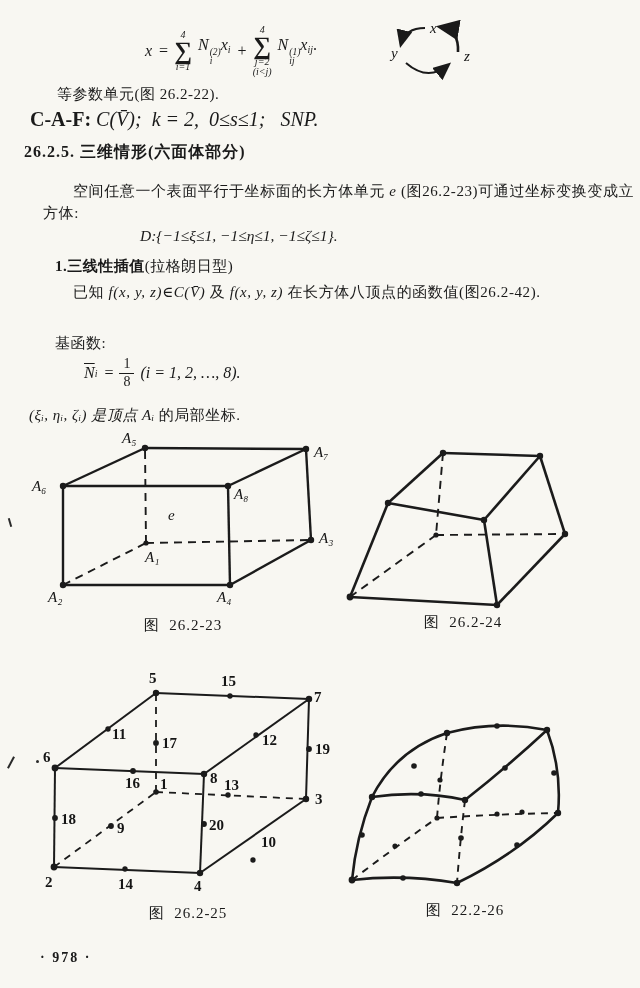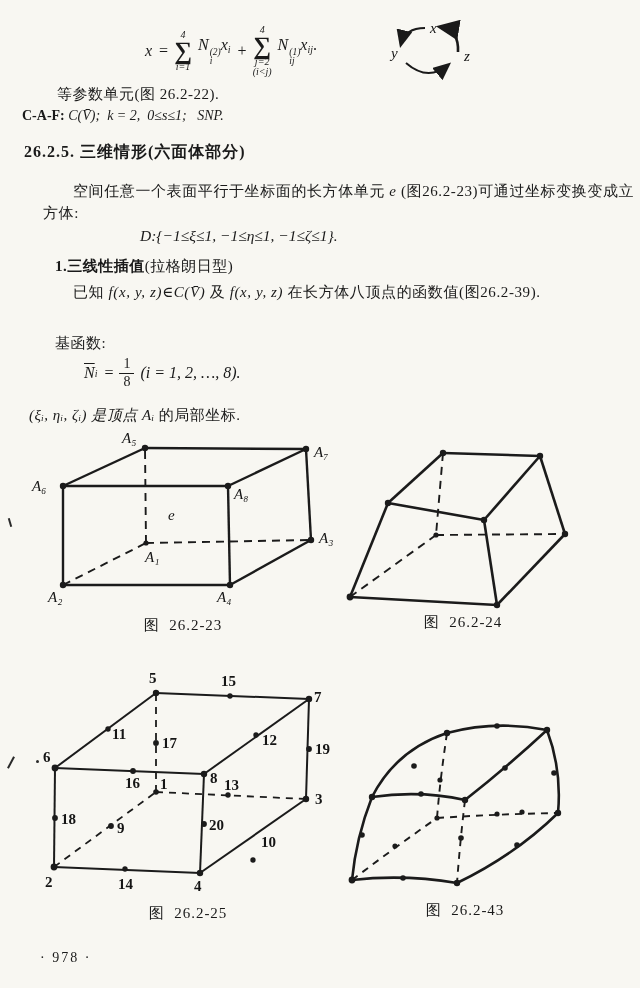--- a/index.html
+++ b/index.html
@@ -23,21 +23,21 @@
   .scripts span{font-size:9.5px;font-style:italic;}
   .vsub{font-size:10px;font-style:italic;vertical-align:-3px;}
   .frac{display:inline-flex;flex-direction:column;align-items:center;line-height:1.15;margin:0 6px;vertical-align:middle;font-style:normal;font-size:14px;}
   .frac .num{border-bottom:1.4px solid #1a1a1a;padding:0 4px;}
   .spacer{display:inline-block;width:7px;}
 
   
   .heading{font-size:16px;font-weight:bold;letter-spacing:1px;}
   .para{width:598px;font-size:15px;line-height:22px;text-indent:2em;letter-spacing:0.6px;margin-left:19px;}
   .caption{font-weight:normal;font-size:15px;letter-spacing:1px;white-space:pre;text-align:center;width:130px;}
-  .pagenum{font-weight:normal;font-size:14px;letter-spacing:2px;white-space:pre;}
+  .pagenum{font-weight:bold;font-size:14px;letter-spacing:2px;white-space:pre;}
 
   svg text{font-family:"Liberation Serif","DejaVu Serif",serif;fill:#151515;}
   .figlab{font-size:15px;font-style:italic;}
   .numlab{font-size:15px;font-weight:bold;}
   .speck{background:#2a2a2a;}
 </style>
 </head>
 <body>
 
 <div class="page">
@@ -82,41 +82,41 @@
     <path d="M37,10 Q17,10 13,26" fill="none" stroke="#1a1a1a" stroke-width="2" marker-end="url(#ah)"></path>
     <path d="M18,45 Q40,64 60,47" fill="none" stroke="#1a1a1a" stroke-width="2" marker-end="url(#ah)"></path>
     <path d="M70,34 Q71,12 53,9" fill="none" stroke="#1a1a1a" stroke-width="2.6" marker-end="url(#ah)"></path>
     <text class="figlab" x="42" y="15">x</text>
     <text class="figlab" x="3" y="40">y</text>
     <text class="figlab" x="76" y="43">z</text>
   </svg>
 
   <div class="abs cn" style="left:57px;top:85px;">等参数单元(图 26.2-22).</div>
 
-  <div class="abs" style="left:22px;top:108px;font-size:14px;">
+  <div class="abs" style="left:30px;top:108px;font-size:20px;">
     <b>C-A-F:</b>
     <span class="mi pre">C(V̄);  k = 2,  0≤s≤1;   SNP.</span>
   </div>
 
   <div class="abs heading" style="left:24px;top:142px;">26.2.5. 三维情形(六面体部分)</div>
 
   <div class="abs para" style="left:24px;top:180px;">
     <span>空间任意一个表面平行于坐标面的长方体单元 </span><span class="mi">e</span><span> (图26.2-23)可通过坐标变换变成立方体:</span>
   </div>
 
   <div class="abs" style="left:140px;top:227px;font-size:15.5px;">
     <span class="mi">D</span><span class="mi">:{−1≤ξ≤1, −1≤η≤1, −1≤ζ≤1}.</span>
   </div>
 
   <div class="abs cn" style="left:55px;top:257px;">
     <b>1.三线性插值</b><span>(拉格朗日型)</span>
   </div>
 
   <div class="abs para" style="left:24px;top:280px;line-height:24px;">
-    <span>已知 </span><span class="mi">f(x, y, z)∈C(V̄)</span><span> 及 </span><span class="mi">f(x, y, z)</span><span> 在长方体八顶点的函数值(图26.2-39).</span>
+    <span>已知 </span><span class="mi">f(x, y, z)∈C(V̄)</span><span> 及 </span><span class="mi">f(x, y, z)</span><span> 在长方体八顶点的函数值(图26.2-42).</span>
   </div>
 
   <div class="abs cn" style="left:55px;top:334px;">基函数:</div>
 
   <div class="abs eq-row" style="left:84px;top:352px;height:42px;">
     <span class="mi" style="text-decoration:overline;">N</span>
       <span class="vsub">i</span>
     <span class="spacer"></span>
     <span>=</span>
     <span class="frac">
@@ -299,21 +299,21 @@
         <circle cx="24" cy="147" r="2.8"></circle>
       <circle cx="65" cy="190" r="2.8"></circle>
         <circle cx="179" cy="157" r="2.8"></circle>
       <circle cx="123" cy="150" r="2.8"></circle>
         <circle cx="102" cy="92" r="2.6"></circle>
       <circle cx="57" cy="158" r="2.6"></circle>
         <circle cx="159" cy="126" r="2.6"></circle>
       <circle cx="184" cy="124" r="2.6"></circle>
     </g>
   </svg>
-  <div class="abs caption" style="left:400px;top:901px;">图  26.2-43</div>
+  <div class="abs caption" style="left:400px;top:901px;">图  22.2-26</div>
 
   <div class="abs speck" style="left:10px;top:756px;width:2px;height:13px;transform:rotate(28deg);"></div>
   <div class="abs speck" style="left:36px;top:760px;width:3px;height:3px;border-radius:50%;"></div>
   <div class="abs speck" style="left:9px;top:518px;width:2px;height:9px;transform:rotate(-16deg);"></div>
 
   <div class="abs pagenum" style="left:40px;top:950px;">· 978 ·</div>
 
 </div>
 
 </body></html>

